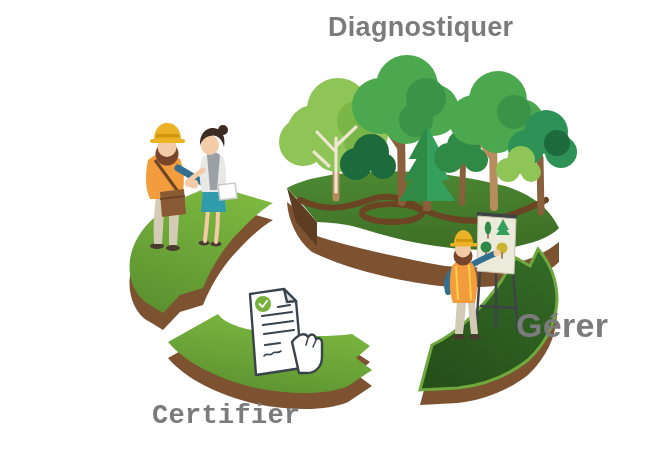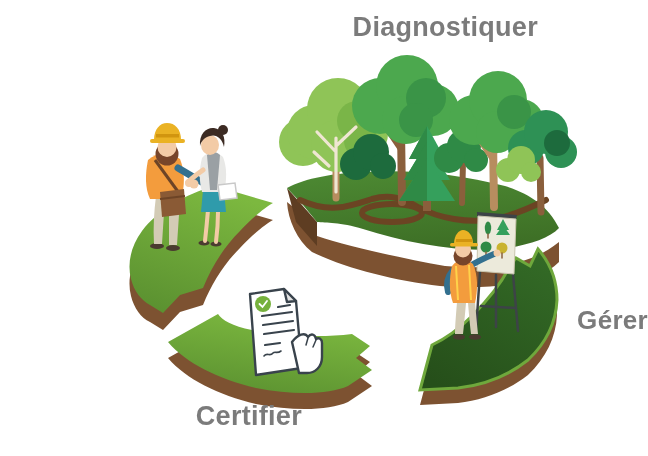--- a/index.html
+++ b/index.html
@@ -1,24 +1,24 @@
 <!DOCTYPE html>
 <html style="--label_gray: #7b7b7b; --arc_green: #7cb83f; --arc_green_shadow: #5a9030; --island_green_light: #4d8a33; --island_green: #3e7026; --arc_deep_light: #336a26; --arc_deep: #264f1a; --rim_green: #6fa83c; --side_brown: #7d5231; --side_brown_dark: #5e3d22; --path_brown: #6b4423; --trunk_brown: #8a5f3c; --trunk_tan: #b78d5f; --branch_cream: #efe6d2; --tree_light: #8fc457; --tree_light2: #7ab548; --tree_mid: #4ca84e; --tree_mid_dark: #3a9447; --tree_deep: #2f8a46; --tree_teal: #2e9155; --tree_dark: #1d6b3d; --pine_green: #35a05c; --hat_yellow: #eab224; --hat_band: #d1950f; --vest_orange: #f39c3d; --shirt_blue: #33708f; --pants_khaki: #d3cbb5; --skin: #f3cba6; --hair_brown: #77452a; --hair_dark: #3c2b23; --bag_brown: #8a5a35; --teal_skirt: #2f9bab; --shoe_dark: #4a3b30; --outline_dark: #39434c; --badge_green: #76b13c; --board_cream: #eceadb; --easel_dark: #3d4347; --drawing_yellow: #c9b32f;"><head>
 <meta charset="utf-8">
 <style>
   html,body{margin:0;padding:0;background:#ffffff;}
   .stage{position:relative;width:648px;height:456px;background:#fff;overflow:hidden;
          font-family:"Liberation Sans","DejaVu Sans",sans-serif;}
   .stage svg{position:absolute;left:0;top:0;}
-  .step-label{position:absolute;color:var(--label_gray);font-weight:700;text-align:right;
+  .step-label{position:absolute;color:var(--label_gray);font-weight:700;text-align:left;
               letter-spacing:.3px;line-height:1.15;}
   .lbl-top{left:328px;top:12px;width:210px;font-size:27px;}
   .lbl-left{left:8px;top:162px;width:125px;font-size:26px;}
-  .lbl-bottom{left:152px;top:401px;width:150px;font-size:27px;}
-  .lbl-right{left:544px;top:306px;width:104px;font-size:26px;}
+  .lbl-bottom{left:152px;top:401px;width:150px;font-size:27px;font-family:Liberation Mono, monospace;}
+  .lbl-right{left:516px;top:306px;width:104px;font-size:34px;}
 
   
   .f-island{fill:url(#gradIsland);}
   .f-arc{fill:url(#gradArc);}
   .f-deep{fill:url(#gradDeep);stroke:var(--rim_green);stroke-width:3;}
   .f-side{fill:var(--side_brown);}
   .f-sided{fill:var(--side_brown_dark);}
   .s-path{stroke:var(--path_brown);stroke-width:6;fill:none;stroke-linecap:round;}
   .t-light{fill:var(--tree_light);} .t-light2{fill:var(--tree_light2);}
   .t-mid{fill:var(--tree_mid);}    .t-mid2{fill:var(--tree_mid_dark);}

